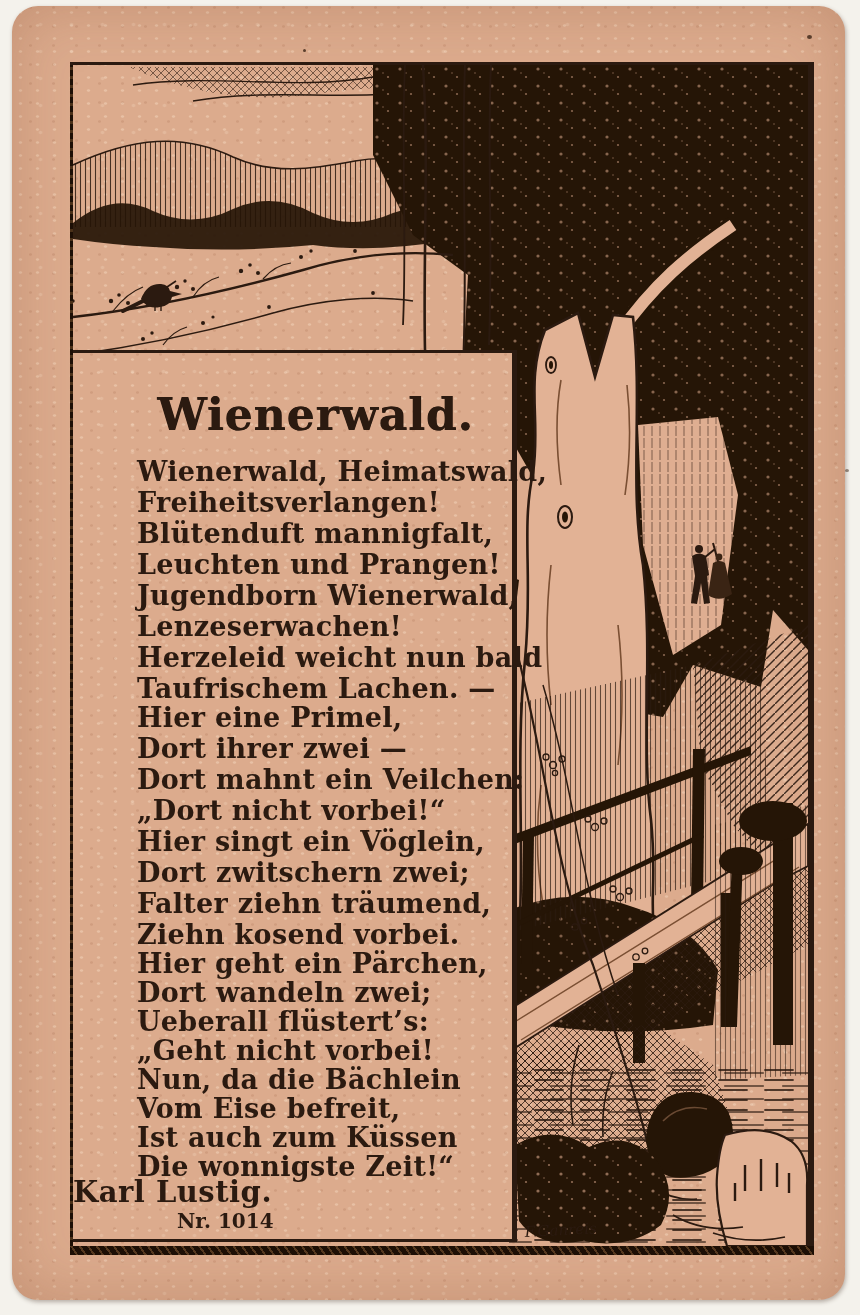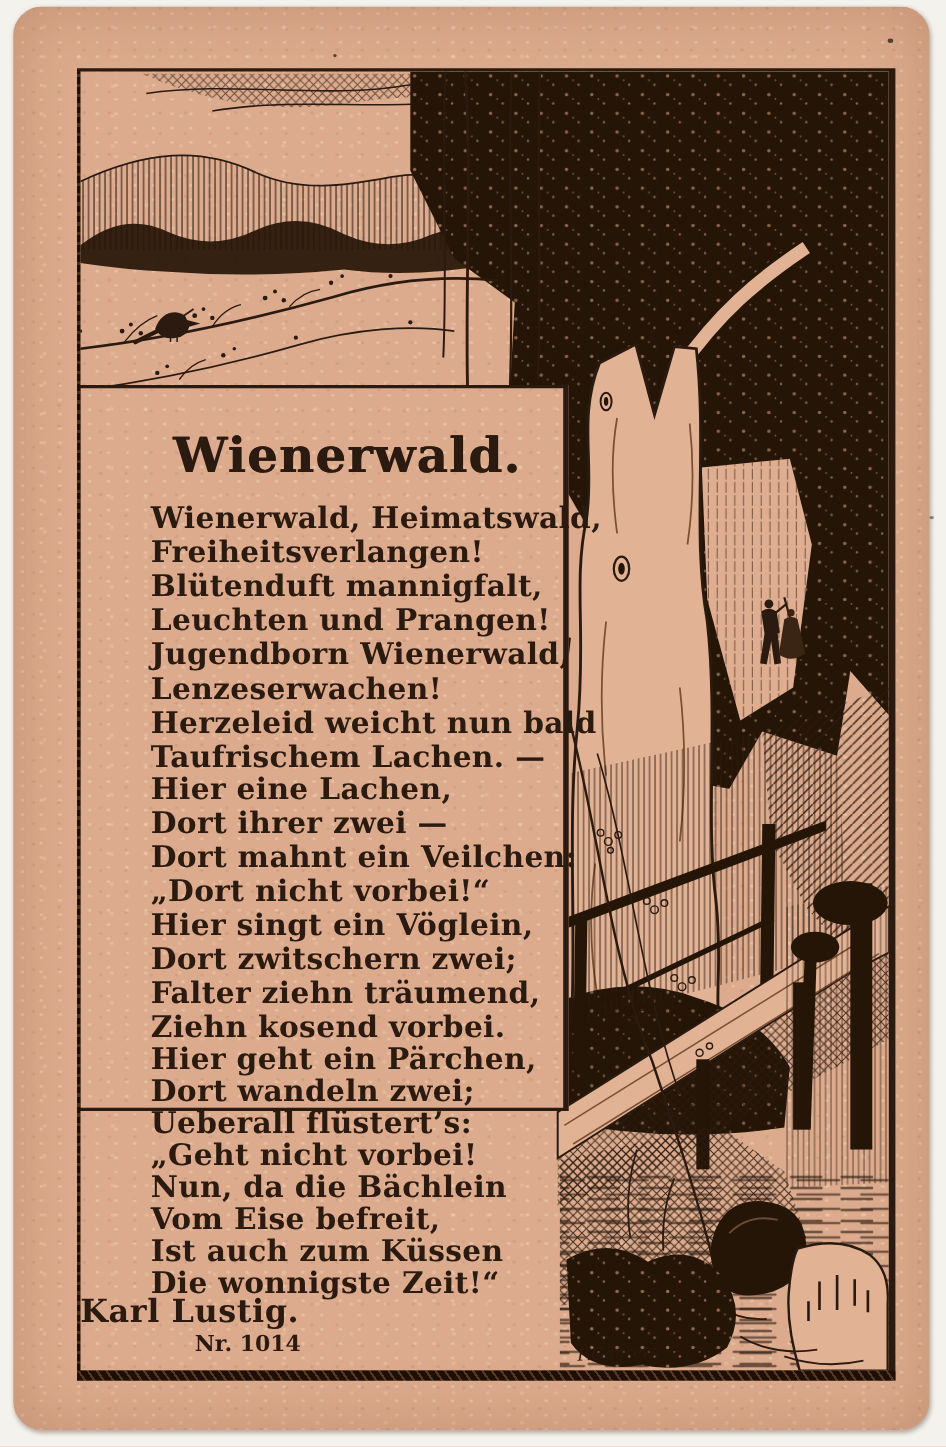--- a/index.html
+++ b/index.html
@@ -43,21 +43,21 @@
   .frame .rope{
     position:absolute; left:-3px; right:-6px; bottom:-9px; height:9px;
     background:repeating-linear-gradient(55deg, #1d0f05 0 5px, #55381f 5px 7px);
   }
   .frame .rope-left{
     position:absolute; left:-3px; top:0; bottom:0; width:3px;
     background:repeating-linear-gradient(0deg, #1d0f05 0 6px, #4a3018 6px 9px);
   }
   .art{position:absolute; left:73px; top:65px; z-index:1;}
   .panel{
-    position:absolute; left:70px; top:350px; width:447px; height:660px;
+    position:absolute; left:70px; top:350px; width:447px; height:892px;
     box-sizing:border-box;
     border:3px solid var(--ink); border-right-width:5px;
     z-index:3;
   }
   .panel .title{
     position:absolute; top:36px; left:0; right:0; padding-left:46px;
     text-align:center; font-size:44px; font-weight:bold; color:var(--ink);
     letter-spacing:1px;
     text-shadow:0.6px 0 0 var(--ink);
   }
@@ -271,21 +271,21 @@
       <div class="line">Freiheitsverlangen!</div>
       <div class="line">Blütenduft mannigfalt,</div>
       <div class="line">Leuchten und Prangen!</div>
       <div class="line">Jugendborn Wienerwald,</div>
       <div class="line">Lenzeserwachen!</div>
       <div class="line">Herzeleid weicht nun bald</div>
       <div class="line">Taufrischem Lachen. —</div>
     </div>
 
     <div class="stanza st2">
-      <div class="line">Hier eine Lachen,</div>
+      <div class="line">Hier eine Primel,</div>
       <div class="line">Dort ihrer zwei —</div>
       <div class="line">Dort mahnt ein Veilchen:</div>
       <div class="line">„Dort nicht vorbei!“</div>
       <div class="line">Hier singt ein Vöglein,</div>
       <div class="line">Dort zwitschern zwei;</div>
       <div class="line">Falter ziehn träumend,</div>
       <div class="line">Ziehn kosend vorbei.</div>
     </div>
 
     <div class="stanza st3">

